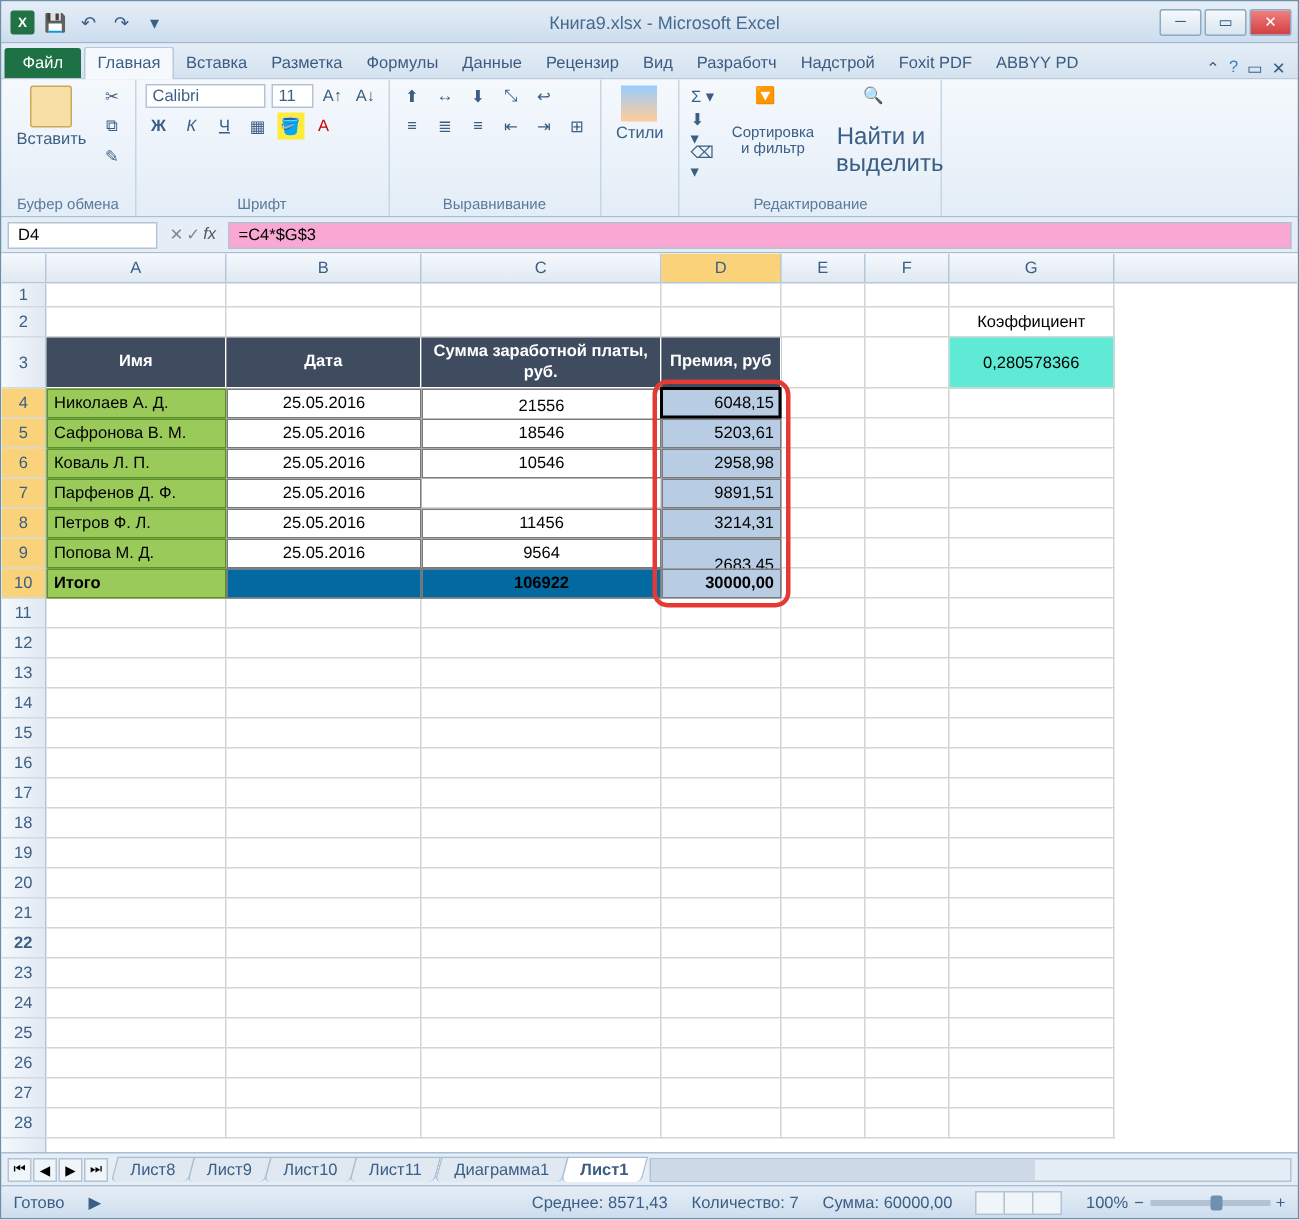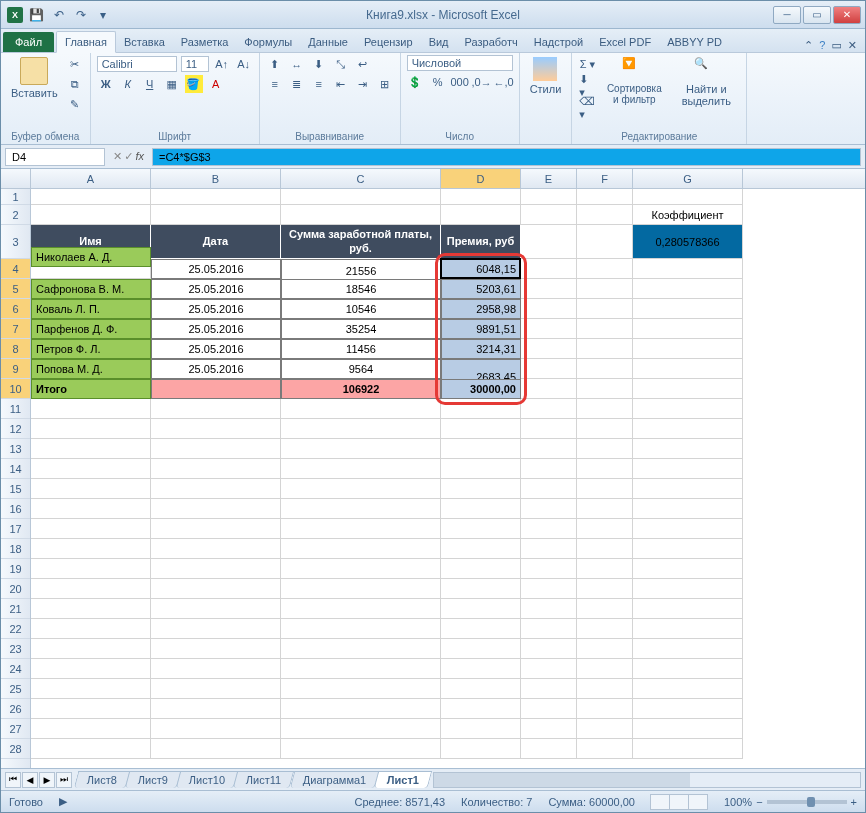--- a/index.html
+++ b/index.html
@@ -32,41 +32,41 @@
 .small-stack { display:flex; flex-direction:column; gap:2px; }
 .srow { display:flex; gap:4px; align-items:center;}
 .mini-select { border:1px solid #b3c3d4; background:#fff; padding:1px 4px; font-size:11px; min-width:50px;}
 .mini-btn { width:18px; height:18px; border:1px solid transparent; display:flex;align-items:center;justify-content:center; font-size:11px;}
 
 
 .fbar { height: 24px; background:#e5edf6; border-bottom:1px solid #a9bed3; display:flex; align-items:center;}
 .namebox { width: 100px; border:1px solid #b3c3d4; background:#fff; margin:2px 4px; padding:2px 6px; font-size:11px;}
 .fbar-icons { display:flex; gap:2px; padding:0 4px; color:#888;}
 .fx { font-style: italic; color:#555;}
-.formula-input { flex:1; border:1px solid #b3c3d4; background:#0ea5e9; margin:2px 4px; padding:2px 6px; font-size:11px;}
+.formula-input { flex:1; border:1px solid #b3c3d4; background:#f9a8d4; margin:2px 4px; padding:2px 6px; font-size:11px;}
 
 
 .grid-area { flex:1; display:flex; flex-direction:column; overflow:hidden; background:#fff;}
 .col-headers { display:flex; height:20px; background:linear-gradient(#f5f9fd,#e0e8f2); border-bottom:1px solid #b8c7d7;}
 .corner { width:30px; border-right:1px solid #b8c7d7;}
 .ch { border-right:1px solid #b8c7d7; text-align:center; font-size:11px; color:#3b5e84; line-height:20px;}
 .ch.sel { background:#f9d27a; }
 .grid-body { flex:1; display:flex; overflow:hidden; position:relative;}
 .row-headers { width:30px; background:linear-gradient(90deg,#f5f9fd,#e0e8f2); border-right:1px solid #b8c7d7;}
 .rh { height:20px; border-bottom:1px solid #d0dae6; text-align:center; font-size:11px; color:#3b5e84; line-height:20px;}
 .rh.sel { background:#f9d27a;}
 .rh.tall { height:34px; line-height:34px;}
 .cells { position:relative; flex:1;}
 .cell { position:absolute; border-right:1px solid #d4d4d4; border-bottom:1px solid #d4d4d4; padding:2px 4px; font-size:11px; overflow:hidden; white-space:nowrap; display:flex; align-items:center;}
 .hdr-cell { background:#3f4c5f; color:#fff; font-weight:bold; justify-content:center; text-align:center; border-right:1px solid #fff; border-bottom:1px solid #fff; line-height:1.2; white-space:normal;}
 .name-cell { background:#9acb5a; border:1px solid #5a8f2a;}
 .data-cell { background:#fff; border:1px solid #7a7a7a; justify-content:center;}
 .sel-cell { background:#b8cce4; border:1px solid #7a7a7a; justify-content:flex-end;}
-.itogo-cell { background:#fca5a5; border:1px solid #7a7a7a; font-weight:bold;}
-.orange-cell { background:#0369a1; text-align:left; justify-content:center;}
+.itogo-cell { background:#0369a1; border:1px solid #7a7a7a; font-weight:bold;}
+.orange-cell { background:#5eead4; text-align:left; justify-content:center;}
 .coef-label { justify-content:center; }
 .highlight-box { position:absolute; border:3px solid #e53935; border-radius:10px; pointer-events:none;}
 .active-outline { position:absolute; border:2px solid #000; pointer-events:none;}
 
 
 .sheetbar { height:22px; background:#e5edf6; border-top:1px solid #a9bed3; display:flex; align-items:center;}
 .sheet-nav { display:flex; gap:1px; padding:0 4px;}
 .sheet-nav-btn { width:16px; height:16px; border:1px solid #b3c3d4; background:#f0f5fa; font-size:9px; display:flex;align-items:center;justify-content:center;}
 .sheet-tabs { display:flex; align-items:flex-end;}
 .stab { padding:2px 10px; background:#e0e8f2; border:1px solid #a9bed3; border-bottom:none; border-radius:0 0 4px 4px; margin-right:-1px; font-size:11px; color:#3b5e84; transform: skewX(-15deg);}
@@ -111,21 +111,21 @@
     <div class="file-tab">Файл</div>
     <div class="rtab active">Главная</div>
     <div class="rtab">Вставка</div>
     <div class="rtab">Разметка</div>
     <div class="rtab">Формулы</div>
     <div class="rtab">Данные</div>
     <div class="rtab">Рецензир</div>
     <div class="rtab">Вид</div>
     <div class="rtab">Разработч</div>
     <div class="rtab">Надстрой</div>
-    <div class="rtab">Excel PDF</div>
+    <div class="rtab">Foxit PDF</div>
     <div class="rtab">ABBYY PD</div>
     <div class="ribbon-help">
       <span>⌃</span>
       <span style="color:#3a7fc4;">?</span>
       <span>▭</span>
       <span>✕</span>
     </div>
   </div>
 
   <div class="ribbon-body">
@@ -187,56 +187,41 @@
             <div class="mini-btn">⇤</div>
             <div class="mini-btn">⇥</div>
             <div class="mini-btn">⊞</div>
           </div>
         </div>
       </div>
       <div class="rgroup-label">Выравнивание</div>
     </div>
     <div class="rgroup">
       <div class="rgroup-content">
-        <div class="small-stack">
-          <div class="mini-select" style="min-width:70px">Числовой</div>
-          <div class="srow">
-            <div class="mini-btn">💲</div>
-            <div class="mini-btn">%</div>
-            <div class="mini-btn">000</div>
-            <div class="mini-btn">,0→</div>
-            <div class="mini-btn">←,0</div>
-          </div>
-        </div>
-      </div>
-      <div class="rgroup-label">Число</div>
-    </div>
-    <div class="rgroup">
-      <div class="rgroup-content">
         <div class="big-btn">
           <div style="width:24px;height:24px;background:linear-gradient(#9cf,#fc9);"></div>
           <span>Стили</span>
         </div>
       </div>
       <div class="rgroup-label"></div>
     </div>
     <div class="rgroup">
       <div class="rgroup-content">
         <div class="small-stack" style="font-size:13px;gap:4px;">
           <div class="mini-btn">Σ ▾</div>
           <div class="mini-btn">⬇ ▾</div>
           <div class="mini-btn">⌫ ▾</div>
         </div>
         <div class="big-btn">
           <div style="width:24px;height:24px;">🔽</div>
           <span style="font-size:10px;max-width:60px;white-space:normal;text-align:center;">Сортировка и фильтр</span>
         </div>
         <div class="big-btn">
           <div style="width:24px;height:24px;">🔍</div>
-          <span style="font-size:11px;max-width:60px;white-space:normal;text-align:center;">Найти и выделить</span>
+          <span style="font-size:16px;max-width:60px;white-space:normal;text-align:center;">Найти и выделить</span>
         </div>
       </div>
       <div class="rgroup-label">Редактирование</div>
     </div>
   </div>
 
   <div class="fbar">
     <div class="namebox">D4</div>
     <div class="fbar-icons">
       <span>✕</span>
@@ -273,21 +258,21 @@
           <div class="rh" style="height: 20px; line-height: 20px;">12</div>
           <div class="rh" style="height: 20px; line-height: 20px;">13</div>
           <div class="rh" style="height: 20px; line-height: 20px;">14</div>
           <div class="rh" style="height: 20px; line-height: 20px;">15</div>
           <div class="rh" style="height: 20px; line-height: 20px;">16</div>
           <div class="rh" style="height: 20px; line-height: 20px;">17</div>
           <div class="rh" style="height: 20px; line-height: 20px;">18</div>
           <div class="rh" style="height: 20px; line-height: 20px;">19</div>
           <div class="rh" style="height: 20px; line-height: 20px;">20</div>
           <div class="rh" style="height: 20px; line-height: 20px;">21</div>
-          <div class="rh" style="height: 20px; line-height: 20px;">22</div>
+          <div class="rh" style="height: 20px; line-height: 20px; font-weight: bold;">22</div>
           <div class="rh" style="height: 20px; line-height: 20px;">23</div>
           <div class="rh" style="height: 20px; line-height: 20px;">24</div>
           <div class="rh" style="height: 20px; line-height: 20px;">25</div>
           <div class="rh" style="height: 20px; line-height: 20px;">26</div>
           <div class="rh" style="height: 20px; line-height: 20px;">27</div>
           <div class="rh" style="height: 20px; line-height: 20px;">28</div>
         </div>
       <div class="cells" id="cells">
           <div class="cell" style="left: 0px; top: 0px; width: 120px; height: 16px; z-index: 0;"></div>
           <div class="cell" style="left: 120px; top: 0px; width: 130px; height: 16px; z-index: 0;"></div>
@@ -484,35 +469,34 @@
           <div class="cell" style="left: 410px; top: 550px; width: 80px; height: 20px; z-index: 0;"></div>
           <div class="cell" style="left: 490px; top: 550px; width: 56px; height: 20px; z-index: 0;"></div>
           <div class="cell" style="left: 546px; top: 550px; width: 56px; height: 20px; z-index: 0;"></div>
           <div class="cell" style="left: 602px; top: 550px; width: 110px; height: 20px; z-index: 0;"></div>
           <div class="cell coef-label" style="left: 602px; top: 16px; width: 110px; height: 20px;">Коэффициент</div>
           <div class="cell hdr-cell" style="left: 0px; top: 36px; width: 120px; height: 34px;">Имя</div>
           <div class="cell hdr-cell" style="left: 120px; top: 36px; width: 130px; height: 34px; text-align: right;">Дата</div>
           <div class="cell hdr-cell" style="left: 250px; top: 36px; width: 160px; height: 34px;">Сумма заработной платы, руб.</div>
           <div class="cell hdr-cell" style="left: 410px; top: 36px; width: 80px; height: 34px;">Премия, руб</div>
           <div class="cell orange-cell" style="left: 602px; top: 36px; width: 110px; height: 34px;">0,280578366</div>
-          <div class="cell name-cell" style="left: 0px; top: 58px; width: 120px; height: 20px; justify-content: flex-start;">Николаев А. Д.</div>
+          <div class="cell name-cell" style="left: 0px; top: 70px; width: 120px; height: 20px; justify-content: flex-start;">Николаев А. Д.</div>
           <div class="cell data-cell" style="left: 120px; top: 70px; width: 130px; height: 20px;">25.05.2016</div>
           <div class="cell data-cell" style="left: 250px; top: 70px; width: 160px; height: 24px;">21556</div>
           <div class="cell sel-cell" style="left: 410px; top: 70px; width: 80px; height: 20px;">6048,15</div>
           <div class="cell name-cell" style="left: 0px; top: 90px; width: 120px; height: 20px; justify-content: flex-start;">Сафронова В. М.</div>
           <div class="cell data-cell" style="left: 120px; top: 90px; width: 130px; height: 20px;">25.05.2016</div>
           <div class="cell data-cell" style="left: 250px; top: 90px; width: 160px; height: 20px;">18546</div>
           <div class="cell sel-cell" style="left: 410px; top: 90px; width: 80px; height: 20px;">5203,61</div>
           <div class="cell name-cell" style="left: 0px; top: 110px; width: 120px; height: 20px; justify-content: flex-start;">Коваль Л. П.</div>
           <div class="cell data-cell" style="left: 120px; top: 110px; width: 130px; height: 20px;">25.05.2016</div>
           <div class="cell data-cell" style="left: 250px; top: 110px; width: 160px; height: 20px;">10546</div>
           <div class="cell sel-cell" style="left: 410px; top: 110px; width: 80px; height: 20px;">2958,98</div>
           <div class="cell name-cell" style="left: 0px; top: 130px; width: 120px; height: 20px; justify-content: flex-start;">Парфенов Д. Ф.</div>
           <div class="cell data-cell" style="left: 120px; top: 130px; width: 130px; height: 20px;">25.05.2016</div>
-          <div class="cell data-cell" style="left: 250px; top: 130px; width: 160px; height: 20px;">35254</div>
           <div class="cell sel-cell" style="left: 410px; top: 130px; width: 80px; height: 20px;">9891,51</div>
           <div class="cell name-cell" style="left: 0px; top: 150px; width: 120px; height: 20px; justify-content: flex-start;">Петров Ф. Л.</div>
           <div class="cell data-cell" style="left: 120px; top: 150px; width: 130px; height: 20px;">25.05.2016</div>
           <div class="cell data-cell" style="left: 250px; top: 150px; width: 160px; height: 20px;">11456</div>
           <div class="cell sel-cell" style="left: 410px; top: 150px; width: 80px; height: 20px;">3214,31</div>
           <div class="cell name-cell" style="left: 0px; top: 170px; width: 120px; height: 20px; justify-content: flex-start;">Попова М. Д.</div>
           <div class="cell data-cell" style="left: 120px; top: 170px; width: 130px; height: 20px;">25.05.2016</div>
           <div class="cell data-cell" style="left: 250px; top: 170px; width: 160px; height: 20px;">9564</div>
           <div class="cell sel-cell" style="left: 410px; top: 170px; width: 80px; height: 36px;">2683,45</div>
           <div class="cell name-cell" style="left: 0px; top: 190px; width: 120px; height: 20px; background: rgb(154, 203, 90); font-weight: bold; justify-content: flex-start;">Итого</div>

